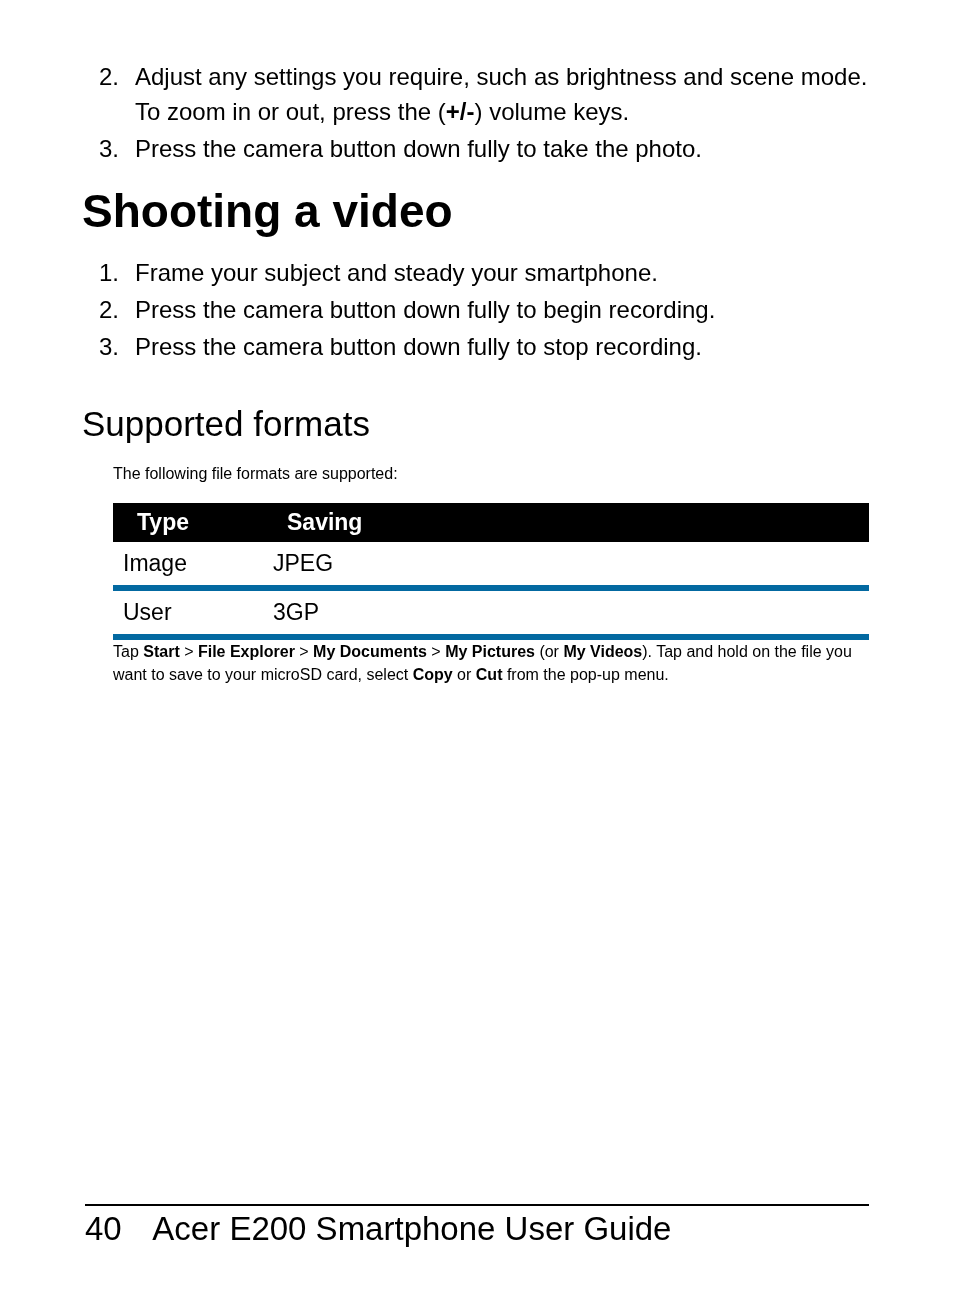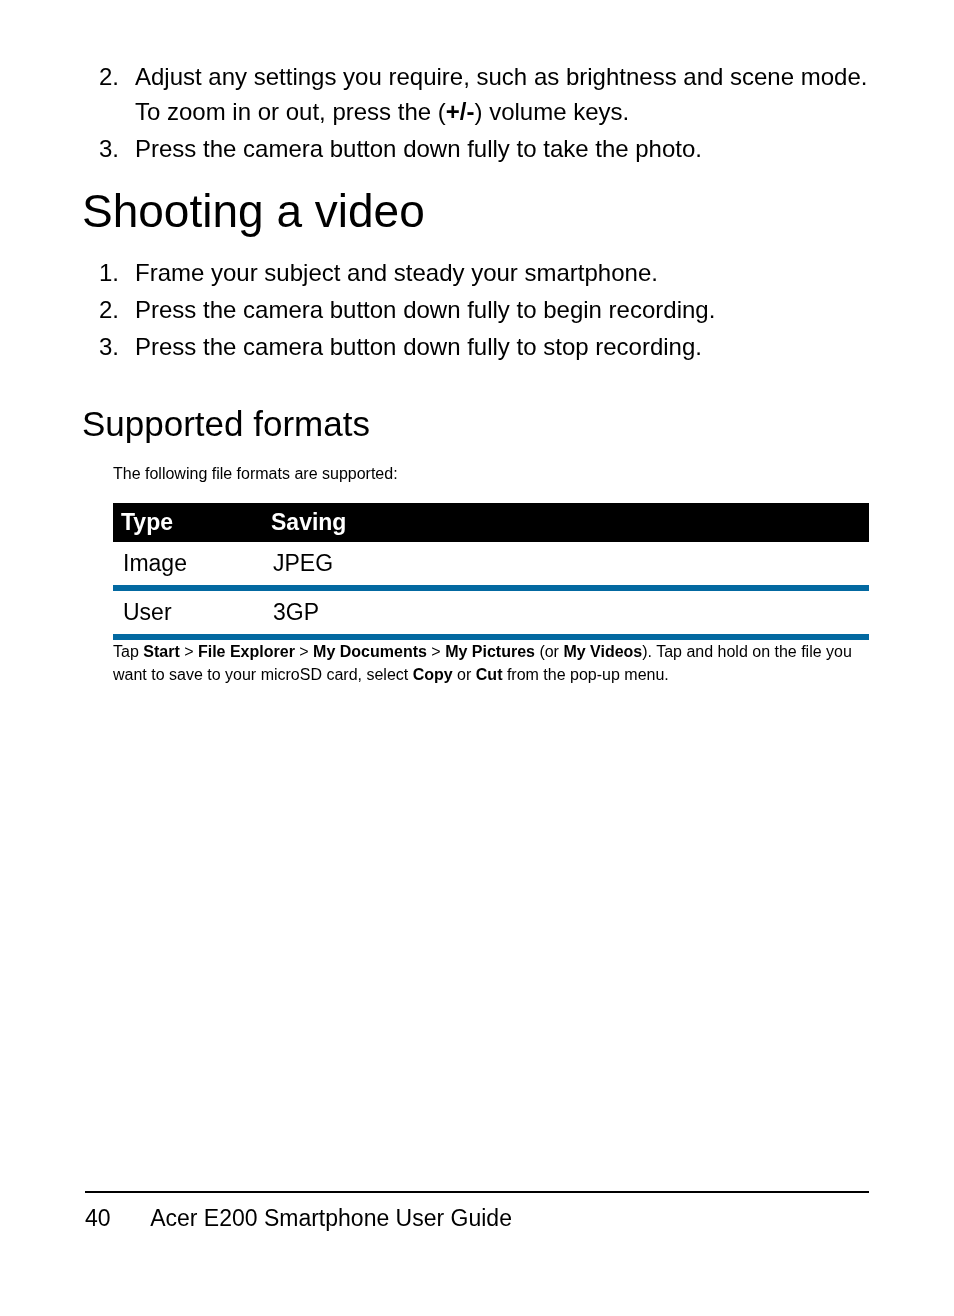--- a/index.html
+++ b/index.html
@@ -24,21 +24,21 @@
     line-height: 1.45;
     margin-bottom: 2px;
     position: relative;
   }
   ol.top-list li .num {
     position: absolute;
     left: -36px;
   }
   h1.big-heading {
     font-size: 46px;
-    font-weight: 400;
+    font-weight: 700;
     margin: 10px 0 18px -3px;
     letter-spacing: 0px;
   }
   h2.sub-heading {
     font-size: 35px;
     font-weight: 400;
     margin: 39px 0 18px -3px;
   }
   p.body {
     font-size: 16px;
@@ -51,38 +51,38 @@
     margin-left: 28px;
     border-collapse: collapse;
     margin-top: 4px;
   }
   table.formats thead th {
     background: #000;
     color: #fff;
     text-align: left;
     font-weight: 700;
     font-size: 23px;
-    padding: 6px 8px;
+    padding: 6px 24px;
   }
   table.formats tbody td {
     font-size: 23px;
     padding: 8px 10px;
     border-bottom: 6px solid #0369a1;
   }
   table.formats thead th:first-child,
   table.formats tbody td:first-child { width: 150px; }
   .bold { font-weight: 700; }
   .footer {
     position: absolute;
-    bottom: 84px;
+    bottom: 68px;
     left: 85px;
     right: 85px;
     border-top: 2px solid #000;
-    padding-top: 12px;
-    font-size: 23px;
+    padding-top: 4px;
+    font-size: 33px;
   }
   .footer .pagenum {
     display: inline-block;
     width: 60px;
   }
 </style>
 </head>
 <body>
 
 <div class="page">

